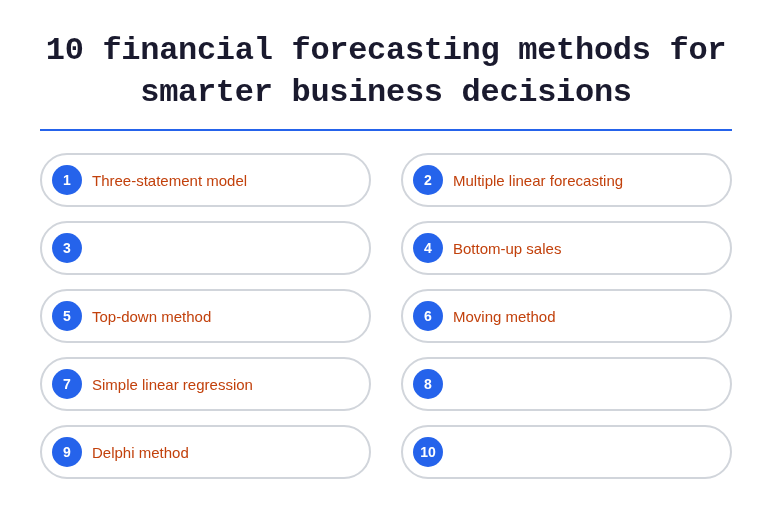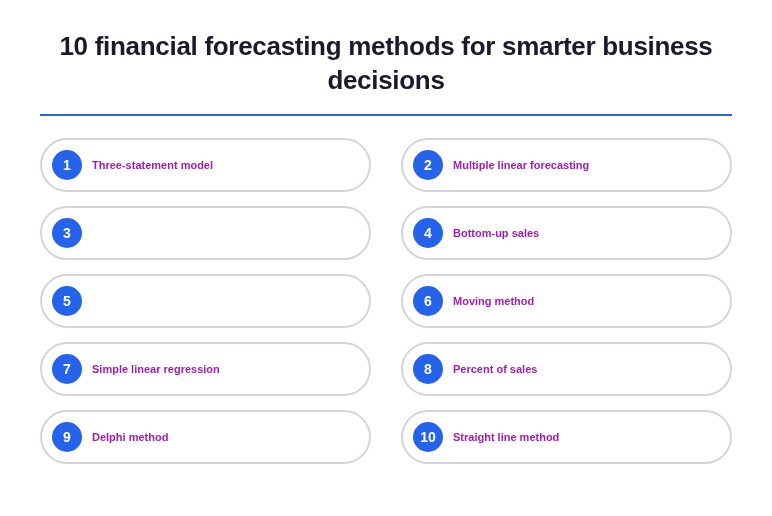--- a/index.html
+++ b/index.html
@@ -20,25 +20,26 @@
       overflow: hidden;
     }
 
     .title-section {
       text-align: center;
       margin-bottom: 16px;
       width: 100%;
     }
 
     .main-title {
-      font-size: 26px;
+      font-size: 32px;
       font-weight: 800;
       color: #1a1a2e;
       line-height: 1.3;
       letter-spacing: -0.3px;
+      font-family: Liberation Mono, monospace;
     }
 
     .divider {
       width: 100%;
       height: 2px;
       background: #2563eb;
       margin-bottom: 22px;
     }
 
     .grid {
@@ -66,23 +67,23 @@
       height: 30px;
       display: flex;
       align-items: center;
       justify-content: center;
       font-size: 14px;
       font-weight: 700;
       flex-shrink: 0;
     }
 
     .method-label {
-      font-size: 11px;
-      font-weight: 700;
-      color: #a21caf;
+      font-size: 15px;
+      font-weight: 400;
+      color: #c2410c;
     }
   </style>
 </head>
 <body>
 
 <div class="title-section">
   <h1 class="main-title">10 financial forecasting methods for smarter business decisions</h1>
 </div>
 
 <div class="divider"></div>
@@ -98,34 +99,33 @@
     </div>
     <div class="method-item">
       <div class="number-badge">3</div>
     </div>
     <div class="method-item">
       <div class="number-badge">4</div>
       <span class="method-label">Bottom-up sales</span>
     </div>
     <div class="method-item">
       <div class="number-badge">5</div>
+      <span class="method-label">Top-down method</span>
     </div>
     <div class="method-item">
       <div class="number-badge">6</div>
       <span class="method-label">Moving method</span>
     </div>
     <div class="method-item">
       <div class="number-badge">7</div>
       <span class="method-label">Simple linear regression</span>
     </div>
     <div class="method-item">
       <div class="number-badge">8</div>
-      <span class="method-label">Percent of sales</span>
     </div>
     <div class="method-item">
       <div class="number-badge">9</div>
       <span class="method-label">Delphi method</span>
     </div>
     <div class="method-item">
       <div class="number-badge">10</div>
-      <span class="method-label">Straight line method</span>
     </div>
   </div>
 
 </body></html>

